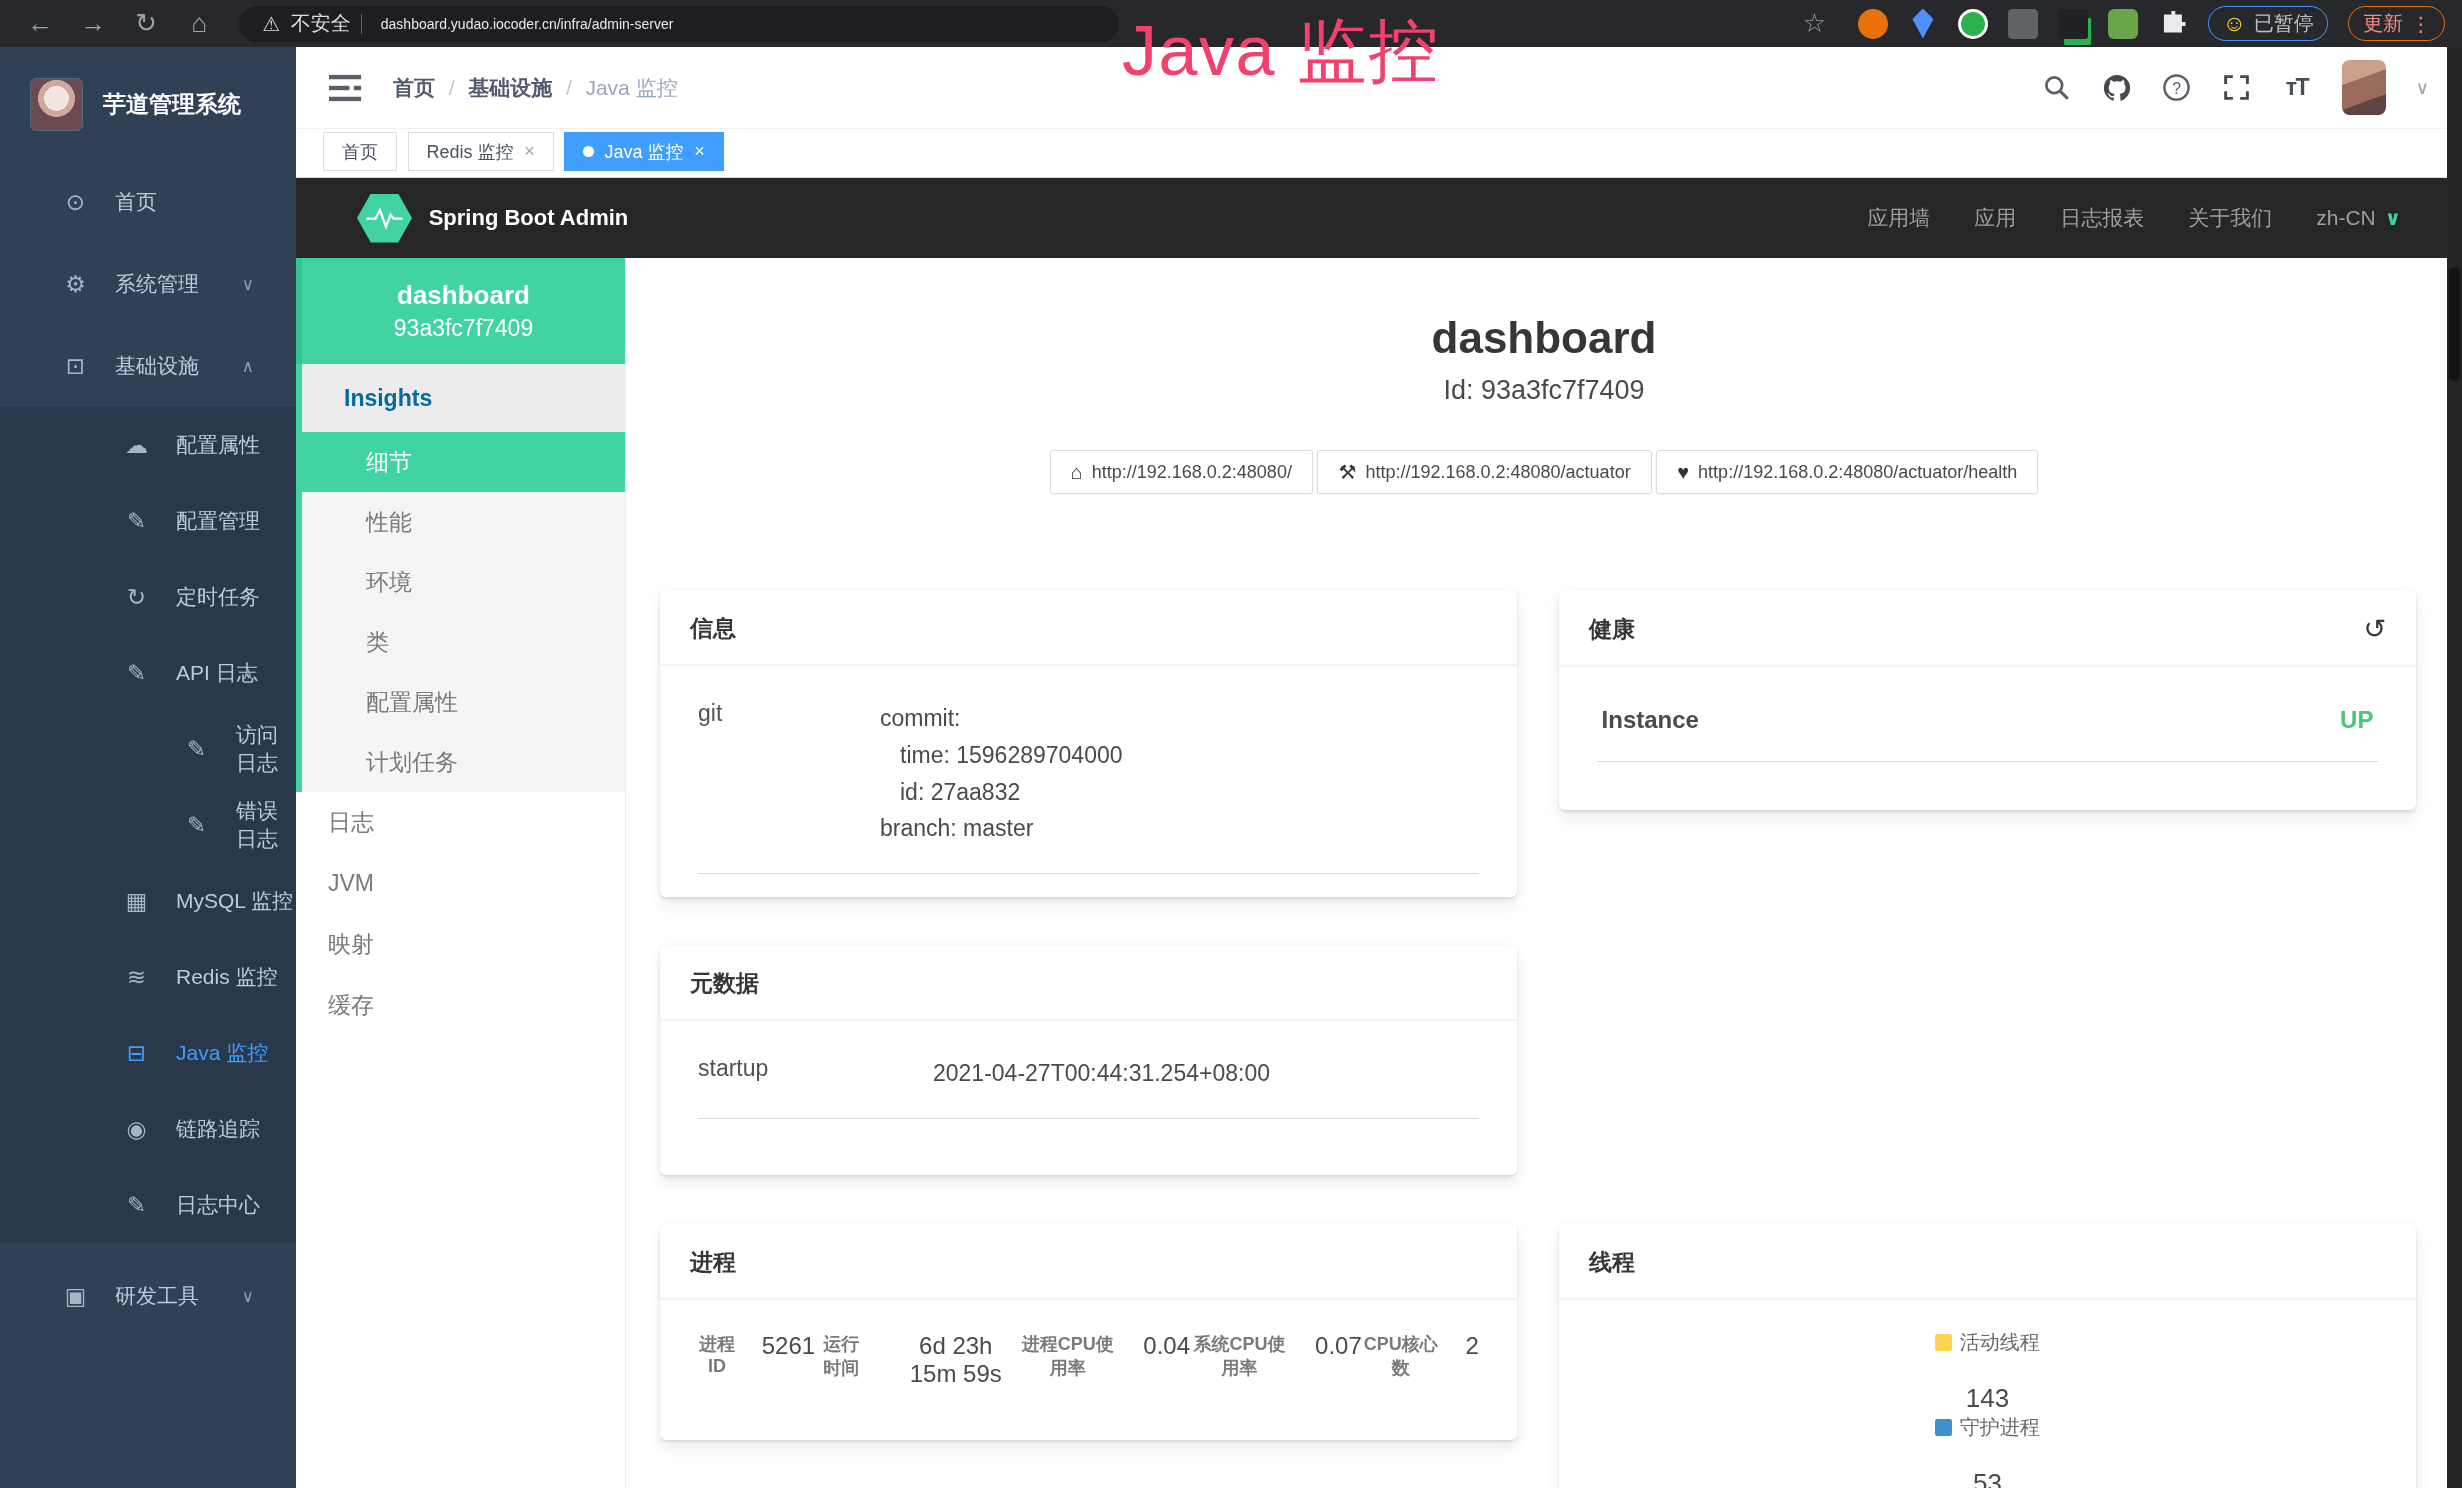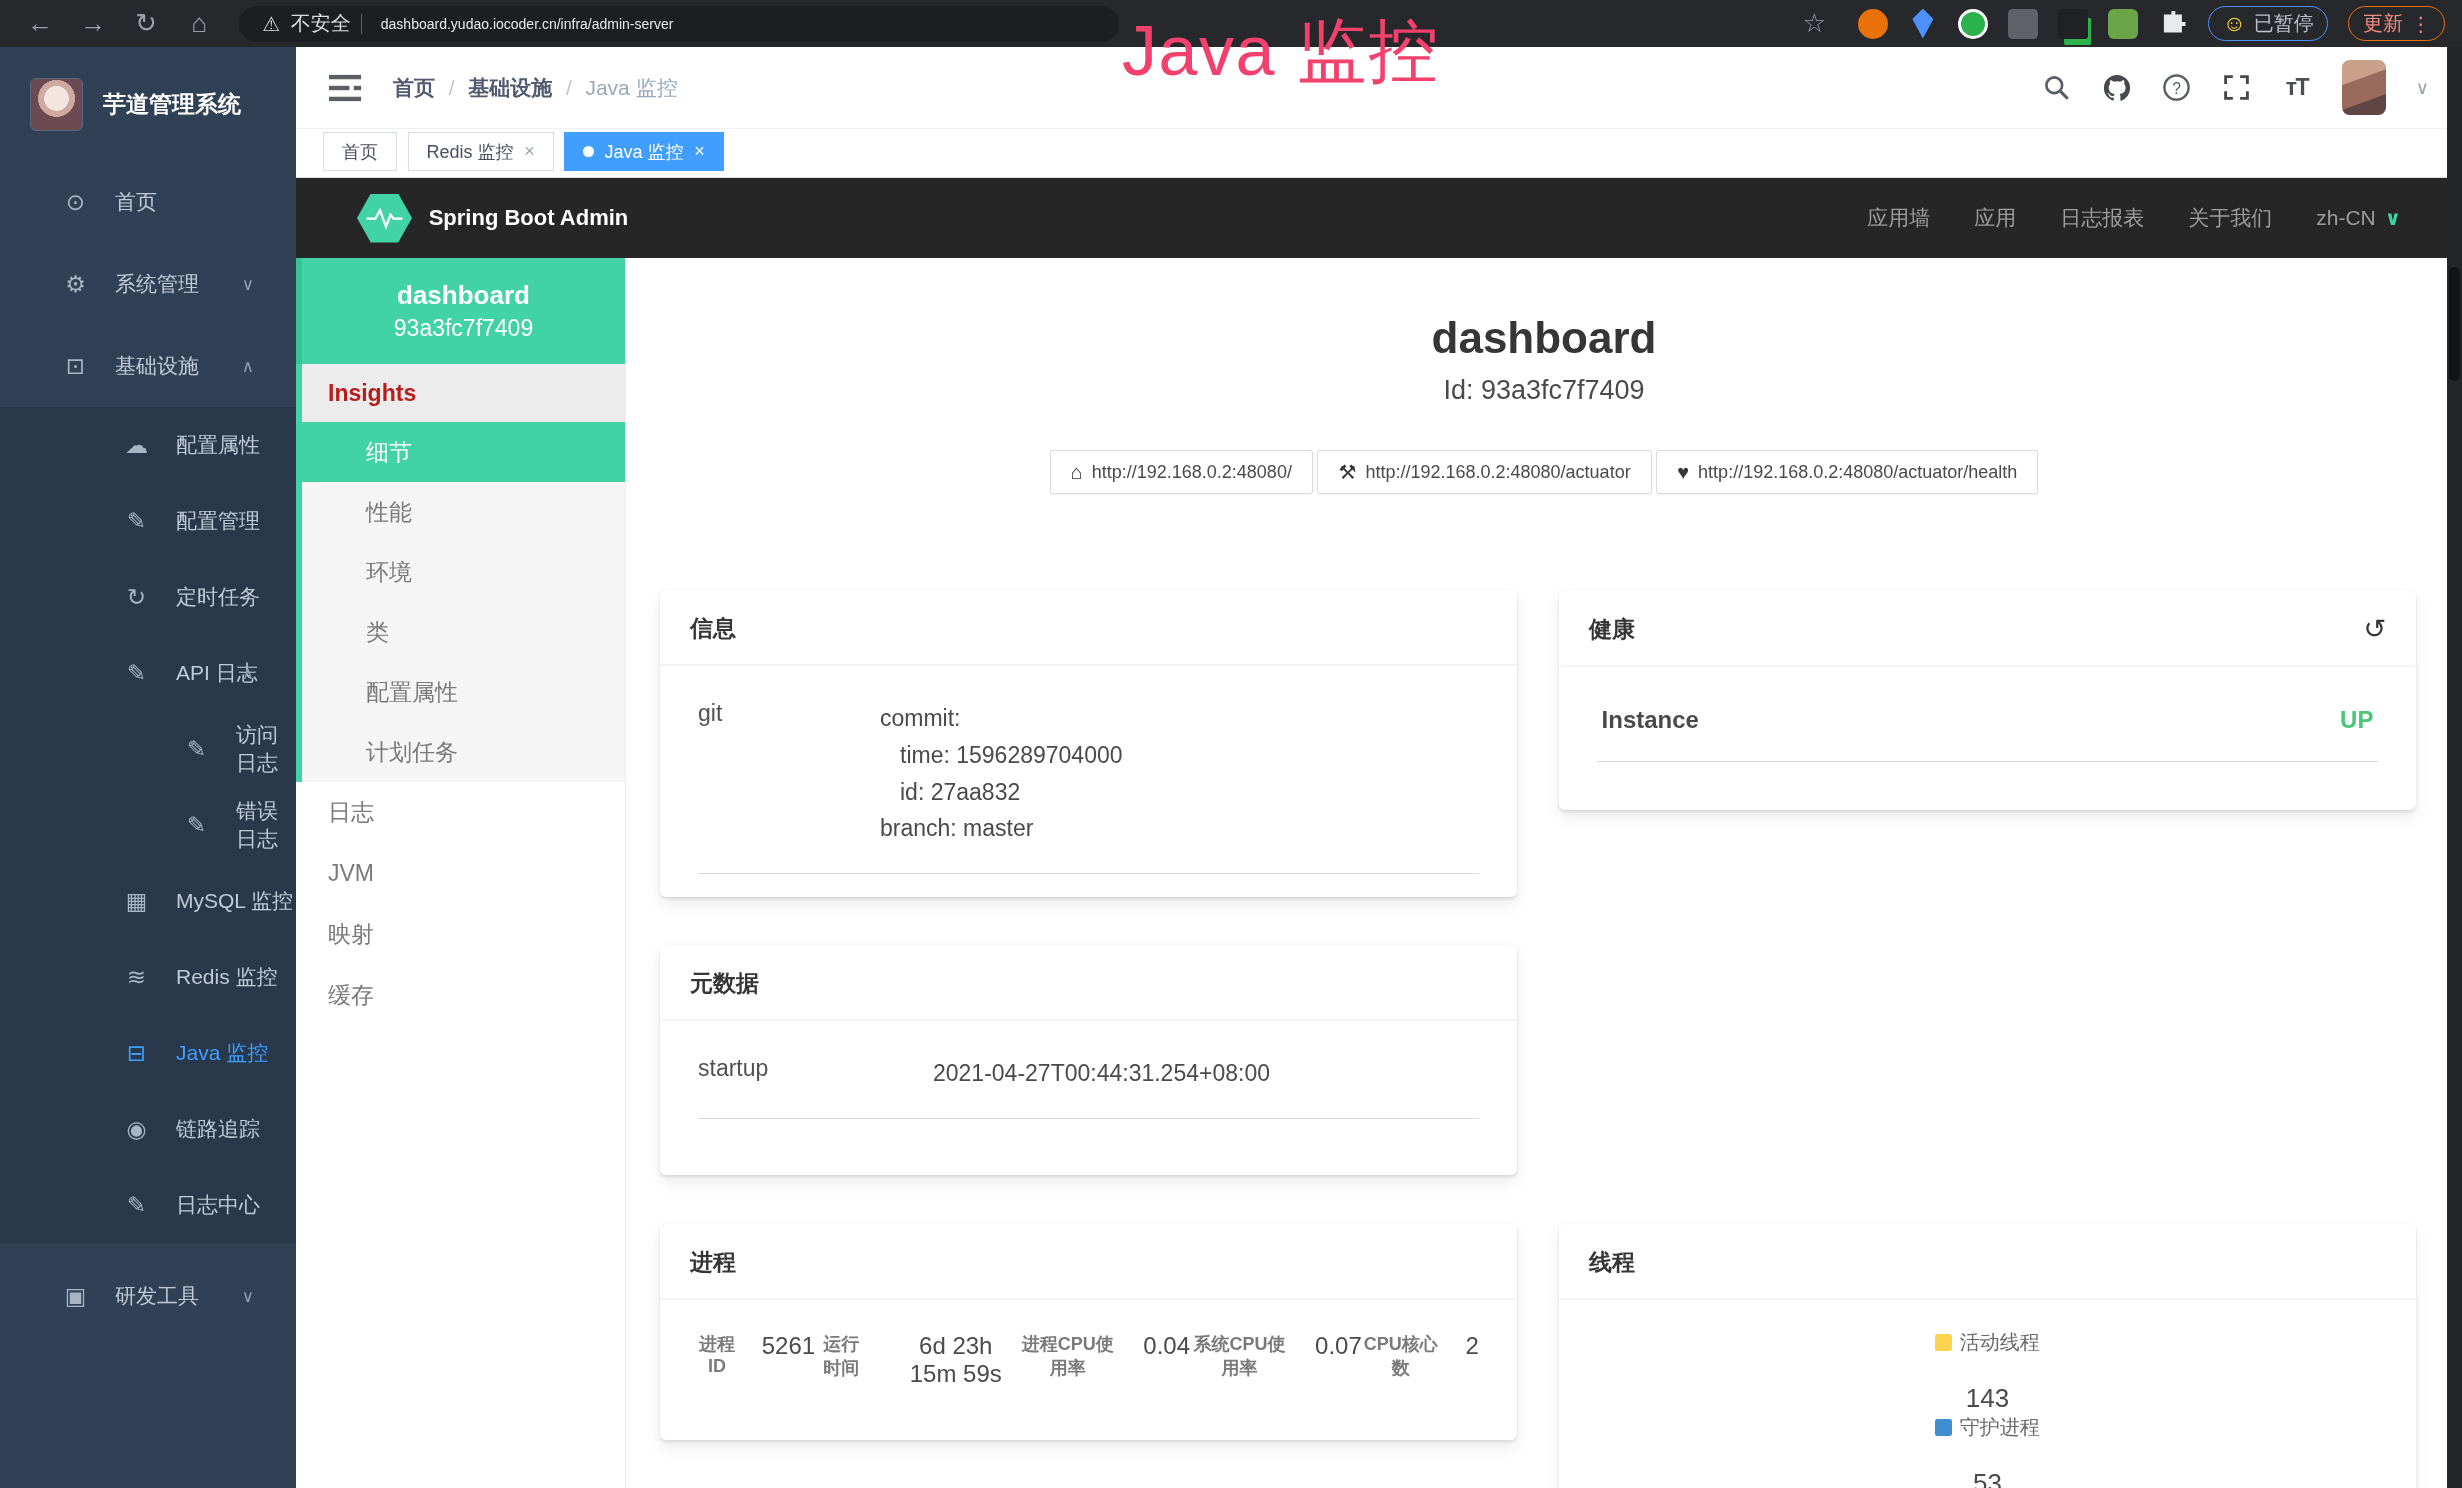--- a/index.html
+++ b/index.html
@@ -79,21 +79,21 @@
   .lang { display:flex; align-items:center; gap:9px; }
   .lang .lchev { color:#42d3a5; font-size:20px; font-weight:bold; }
 
   
   .sba-row { flex:1; display:flex; min-height:0; background:#fff; }
   .sba-side { width:330px; flex:0 0 auto; border-right:0.8px solid #ededed; background:#fff; }
   .inst-block { height:106px; background:#42d3a5; color:#fff; display:flex; flex-direction:column; align-items:center; justify-content:center; gap:4.6px; border-left:6px solid #35c495; }
   .inst-name { font-size:26px; font-weight:bold; }
   .inst-id { font-size:23px; }
   .insights { border-left:6px solid #42d3a5; background:#f5f5f5; }
-  .insights-hd { height:58px; background:#ececec; display:flex; align-items:center; padding-left:26px; font-size:23px; font-weight:bold; color:#b91c1c; }
+  .insights-hd { height:68px; background:#ececec; display:flex; align-items:center; padding-left:42px; font-size:23px; font-weight:bold; color:#0369a1; }
   .ins-item { height:60px; display:flex; align-items:center; padding-left:64px; font-size:23px; color:#7a7a7a; cursor:pointer; }
   .ins-item.active { background:#42d3a5; color:#fff; }
   .root-item { height:61px; display:flex; align-items:center; padding-left:32px; font-size:23px; color:#7a7a7a; cursor:pointer; }
 
   
   .sba-main { flex:1; position:relative; min-width:0; }
   .page-title { text-align:center; margin-top:55px; font-size:44px; font-weight:bold; color:#363636; }
   .page-id { text-align:center; margin-top:12px; font-size:27px; color:#4a4a4a; }
   .link-row { display:flex; justify-content:center; gap:4.6px; margin-top:44px; }
   .link-btn { height:44px; border:0.8px solid #dbdbdb; background:#fff; border-radius:3px; display:flex; align-items:center; gap:9px; padding:0 20px; font-size:18px; color:#4a4a4a; cursor:pointer; box-shadow:0 0.8px 1.5px rgba(0,0,0,.05); }

